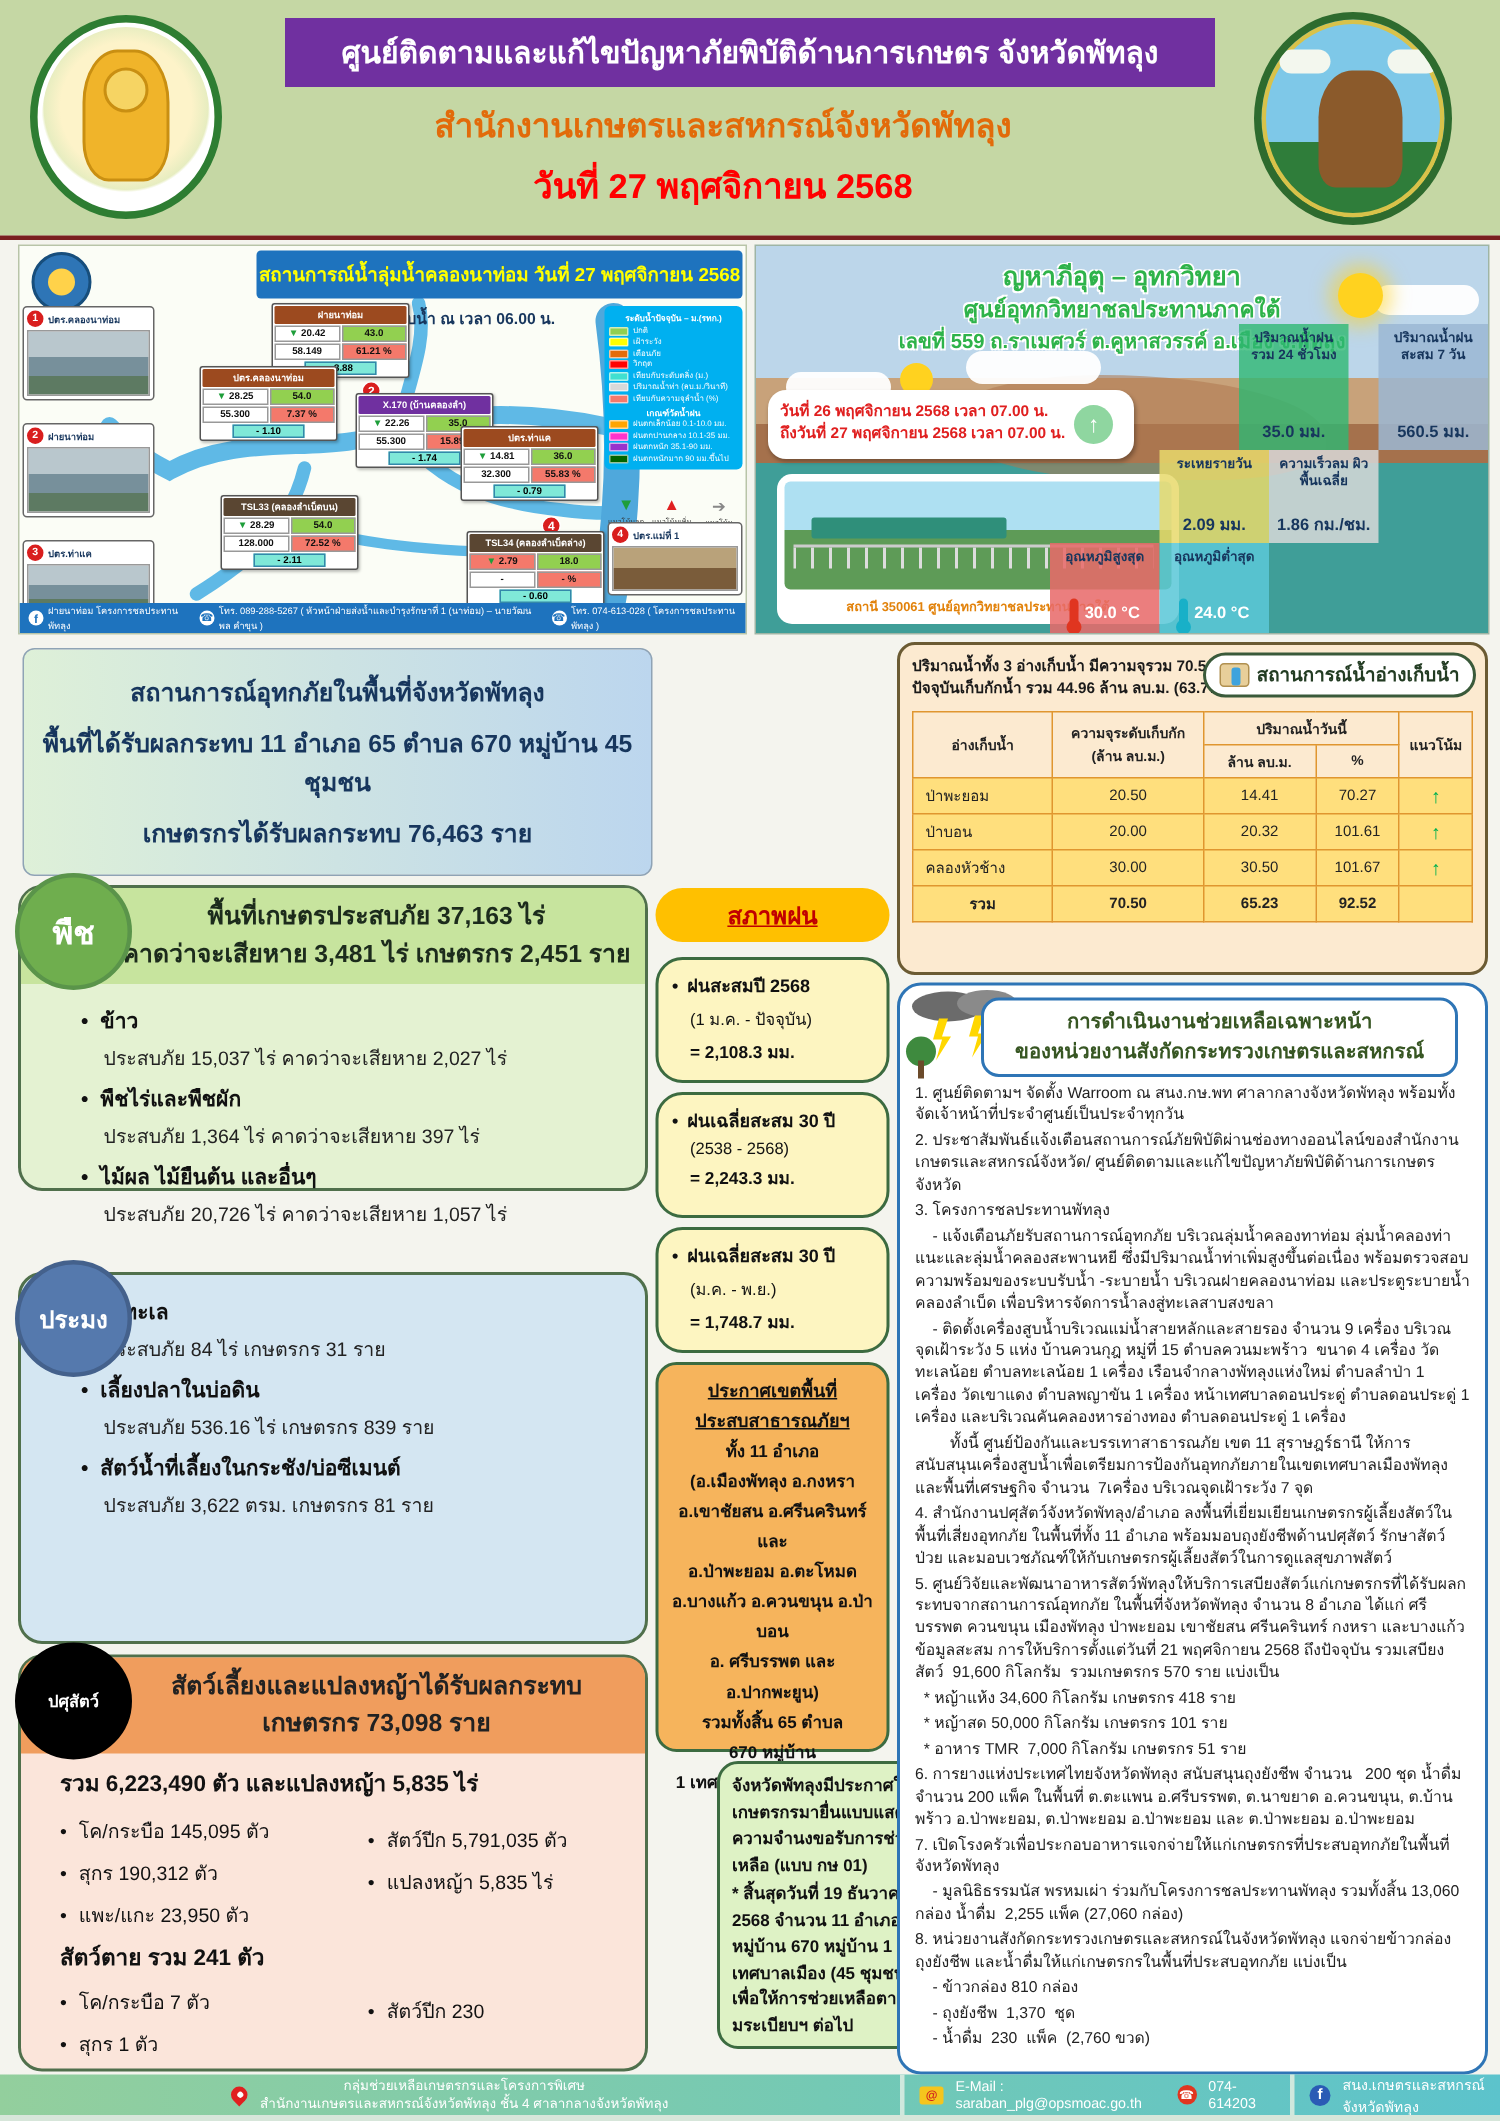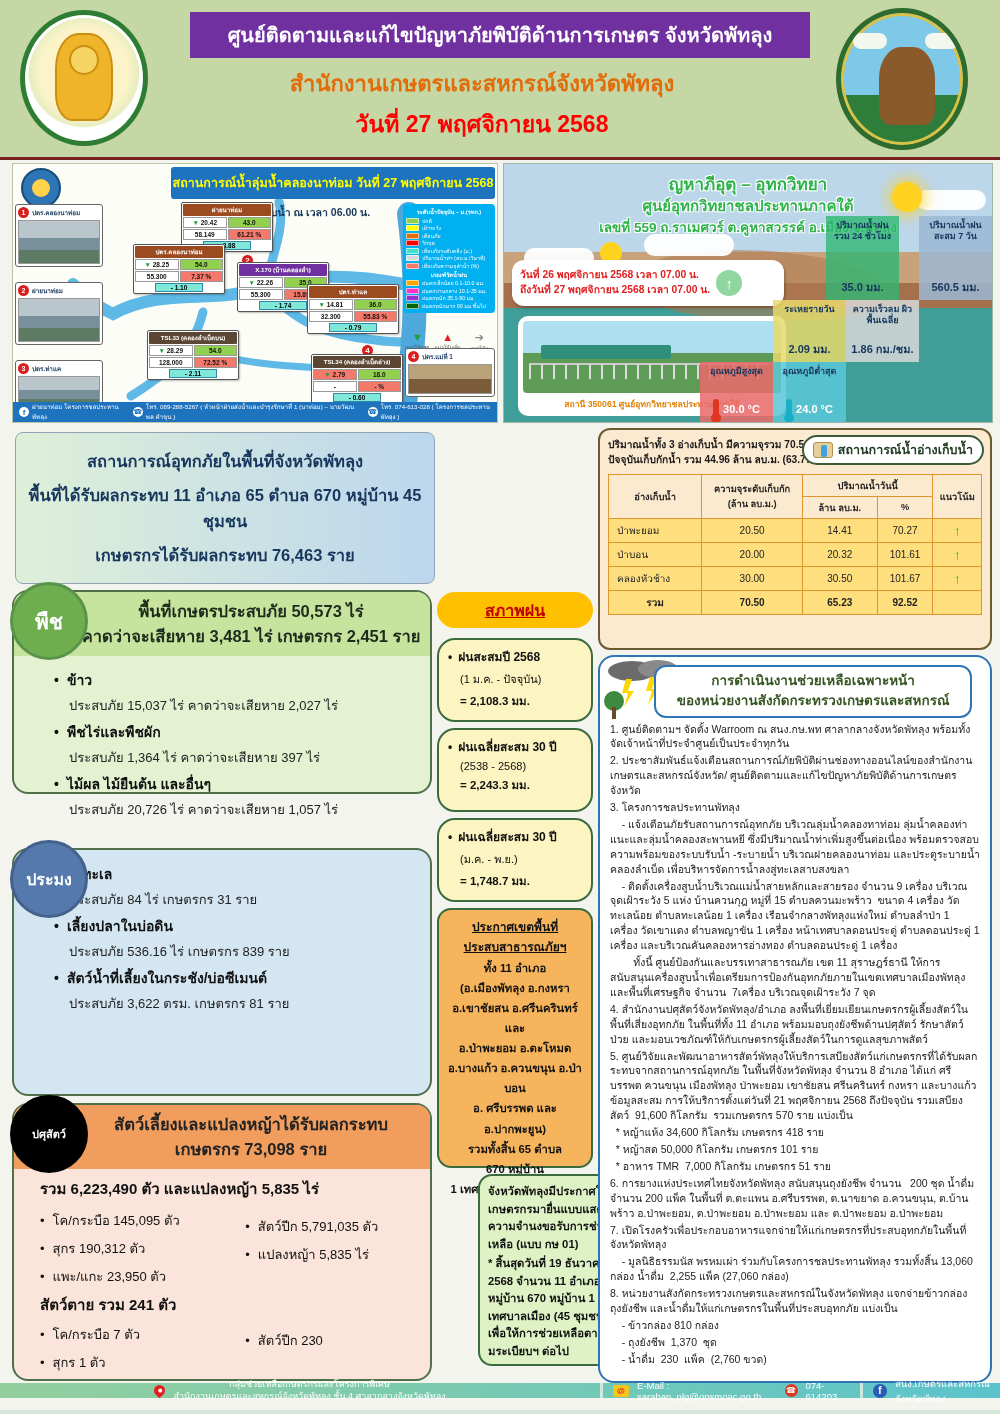--- a/index.html
+++ b/index.html
@@ -71,21 +71,21 @@
   .wx .cliff{position:absolute;left:130px;top:86px;width:250px;height:70px;background:#b0795193;border-radius:40% 60% 30% 50%;}
   .wx-t1{position:absolute;left:0;top:6px;width:100%;text-align:center;font-weight:bold;font-size:17px;color:#2eb34a;
          text-shadow:-1px -1px 0 #fff,1px -1px 0 #fff,-1px 1px 0 #fff,1px 1px 0 #fff;}
   .wx-t2{position:absolute;left:0;top:30px;width:100%;text-align:center;font-weight:bold;font-size:15px;color:#2eb34a;
          text-shadow:-1px -1px 0 #fff,1px -1px 0 #fff,-1px 1px 0 #fff,1px 1px 0 #fff;}
   .wx-t3{position:absolute;left:0;top:52px;width:100%;text-align:center;font-weight:bold;font-size:13.5px;color:#2eb34a;
          text-shadow:-1px -1px 0 #fff,1px -1px 0 #fff,-1px 1px 0 #fff,1px 1px 0 #fff;}
   .sun{position:absolute;left:388px;top:18px;width:30px;height:30px;border-radius:50%;background:#ffd21f;box-shadow:0 0 12px 6px #ffd21f88;}
   .cloud{position:absolute;background:#fff;border-radius:20px;opacity:.95;}
   .sun2{position:absolute;left:96px;top:78px;width:22px;height:22px;border-radius:50%;background:#ffd21f;}
-  .datebox{position:absolute;left:8px;top:96px;width:272px;height:46px;background:#fff;border-radius:12px;
+  .datebox{position:absolute;left:8px;top:96px;width:244px;height:46px;background:#fff;border-radius:12px;
            display:flex;align-items:center;gap:6px;padding:4px 8px;box-shadow:1px 2px 3px rgba(0,0,0,.3);}
   .datebox .txt{color:#e02020;font-weight:bold;font-size:10.3px;line-height:1.45;}
   .uparrow{width:26px;height:26px;border-radius:50%;background:#8fd6a0;color:#fff;font-weight:bold;font-size:15px;
            display:flex;align-items:center;justify-content:center;flex:none;}
   .photocard{position:absolute;left:14px;top:152px;width:268px;height:100px;background:#fff;border-radius:10px;padding:5px;}
   .photocard .img{height:72px;border-radius:4px;background:linear-gradient(180deg,#aee0f2 0 45%,#5e9b57 45% 100%);position:relative;overflow:hidden;}
   .photocard .img .shed{position:absolute;left:18px;top:24px;width:130px;height:14px;background:#2f8f7a;border-radius:2px;}
   .photocard .img .fence{position:absolute;left:6px;top:42px;width:240px;height:16px;
         background:repeating-linear-gradient(90deg,#ddd 0 2px,transparent 2px 12px);border-top:2px solid #ccc;}
   .photocard .cap{text-align:center;color:#e2820a;font-weight:bold;font-size:8.6px;margin-top:4px;}
@@ -162,21 +162,21 @@
 
   
   .assist{position:absolute;left:598px;top:655px;width:394px;height:728px;background:#fff;border:2.5px solid #2e75b6;
           border-radius:16px;padding:8px 10px 4px;}
   .assist-head{width:86%;margin:0 0 4px 44px;border:2px solid #2e75b6;border-radius:12px;padding:4px 4px;
                text-align:center;font-weight:bold;font-size:13.5px;color:#375623;line-height:1.5;background:#fff;position:relative;z-index:2;}
   .storm{position:absolute;left:2px;top:0px;z-index:1;}
   .assist p{margin:2px 0;font-size:10.5px;line-height:1.42;color:#222;white-space:pre-wrap;}
 
   
-  .foot{position:absolute;left:0;top:1383px;width:1000px;height:15px;display:flex;
+  .foot{position:absolute;left:0;top:1383px;width:1000px;height:27px;display:flex;
         background:linear-gradient(90deg,#93cf9d 0%,#74c9b4 55%,#5cc3cc 100%);}
   .fseg{display:flex;align-items:center;gap:8px;color:#fff;padding:0 10px;}
   .fseg.addr{width:60%;justify-content:center;}
   .fseg.mid{width:26%;border-left:3px solid #cfe8dd;justify-content:center;}
   .fseg.fb{width:14%;border-left:3px solid #cfe8dd;justify-content:center;}
   .addr .lines{text-align:center;font-size:9px;line-height:1.3;}
   .fseg .t{font-size:9.5px;}
   .pin{width:11px;height:11px;background:#e02020;border-radius:50% 50% 50% 0;transform:rotate(-45deg);position:relative;flex:none;}
   .pin::after{content:"";position:absolute;left:3.5px;top:3.5px;width:4px;height:4px;border-radius:50%;background:#fff;}
   .env{width:16px;height:12px;background:#f5c51d;border-radius:2px;position:relative;flex:none;
@@ -508,21 +508,21 @@
         <td>92.52</td>
         <td></td>
       </tr>
     </tbody>
       </table>
   </div>
 
   <div class="panel crops">
     <div class="badge">พืช</div>
     <div class="p-head">
-      <div>พื้นที่เกษตรประสบภัย  50,573 ไร่</div>
+      <div>พื้นที่เกษตรประสบภัย  37,163 ไร่</div>
       <div>คาดว่าจะเสียหาย 3,481 ไร่  เกษตรกร 2,451 ราย</div>
     </div>
     <div class="p-body">
       <div class="item-t">ข้าว</div>
       <div class="item-d">ประสบภัย 15,037 ไร่ คาดว่าจะเสียหาย 2,027  ไร่</div>
       <div class="item-t">พืชไร่และพืชผัก</div>
       <div class="item-d">ประสบภัย 1,364 ไร่ คาดว่าจะเสียหาย 397 ไร่</div>
       <div class="item-t">ไม้ผล ไม้ยืนต้น และอื่นๆ</div>
       <div class="item-d">ประสบภัย 20,726 ไร่ คาดว่าจะเสียหาย 1,057 ไร่</div>
     </div>

